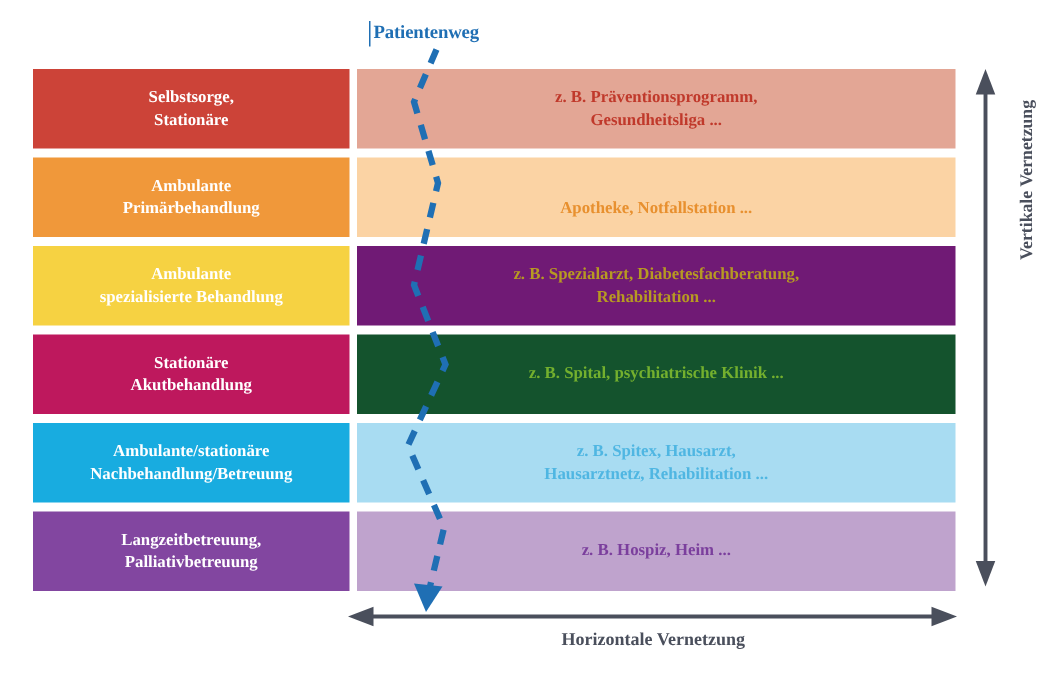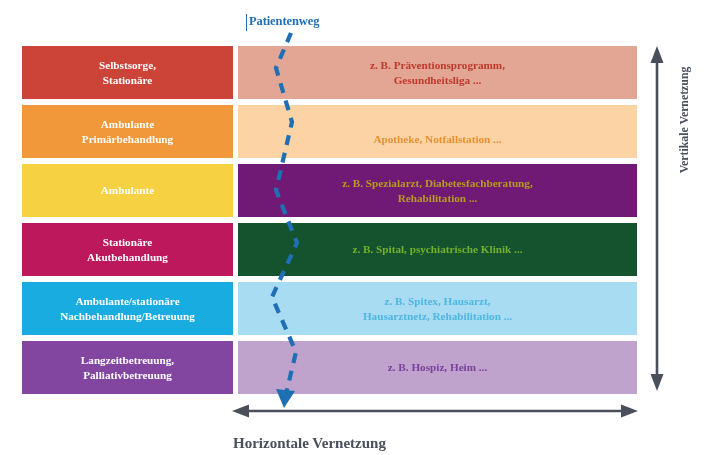--- a/index.html
+++ b/index.html
@@ -95,24 +95,24 @@
     transform: rotate(-90deg) translate(-100px, 22px);
     text-align: center;
     font-size: 11.8px;
     font-weight: 700;
     color: #3d4250;
     white-space: nowrap;
   }
   .horizontal-axis-label {
     position: absolute;
     left: 233px;
-    top: 435px;
+    top: 419px;
     width: 405px;
-    text-align: left;
-    font-size: 15px;
+    text-align: center;
+    font-size: 12px;
     font-weight: 700;
     color: #3d4250;
     white-space: nowrap;
   }
   svg.overlay {
     position: absolute;
     left: 0;
     top: 0;
     width: 705px;
     height: 455px;
@@ -154,20 +154,21 @@
         <br>
         <span>Apotheke, Notfallstation ...</span>
       </span>
     </div>
   </div>
 
   <div class="row" id="row-2" style="top: 164px;">
     <div class="cell-left" id="left-2" style="background: rgb(246, 210, 66);">
       <span>
         <span>Ambulante</span><br>
+        <span>spezialisierte Behandlung</span>
       </span>
     </div>
     <div class="cell-right" id="right-2" style="background: #701a75; color: rgb(183, 154, 34);">
       <span>
         <span>z. B. Spezialarzt, Diabetesfachberatung,</span><br>
         <span>Rehabilitation ...</span>
       </span>
     </div>
   </div>
 

